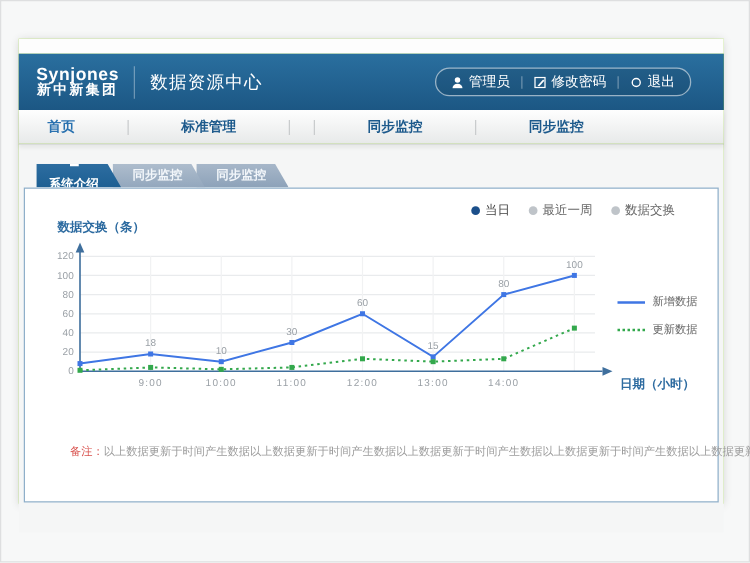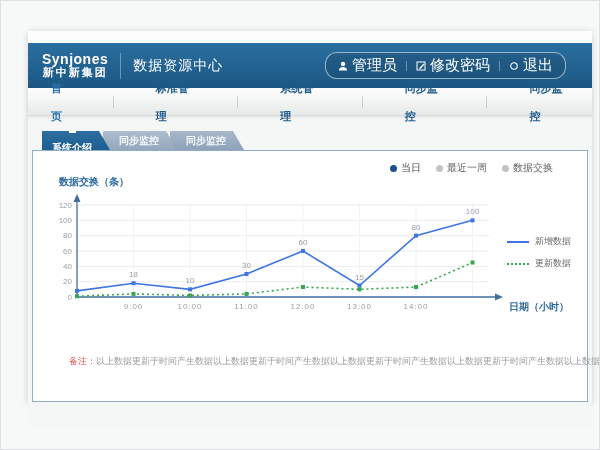--- a/index.html
+++ b/index.html
@@ -4,34 +4,34 @@
 <style>
   :root{
     --header-blue-top:#2a6f9f; --header-blue-bot:#1c5784;
     --nav-text:#1d5a8c; --panel-border:#8fafc9; --active-tab:#1d5f93;
     --radio-selected:#1b4f8a; --footnote-red:#d9534f;
   }
   *{margin:0;padding:0;box-sizing:border-box;}
   html,body{width:600px;height:450px;overflow:hidden;}
   body{font-family:"Liberation Sans","DejaVu Sans",sans-serif;background:#f7f8f8;
        box-shadow:inset 0 0 0 1px #dedfe0;position:relative;}
-  .window{position:absolute;left:28px;top:31px;width:564px;height:372px;
+  .window{position:absolute;left:15px;top:31px;width:564px;height:372px;
           background:#84cc16;box-shadow:0 1px 7px rgba(0,0,0,.16);}
   .window-top{height:12px;background:#fdfdfd;}
   
   .header{height:45px;background:linear-gradient(180deg,var(--header-blue-top),var(--header-blue-bot));
           display:flex;align-items:center;color:#fff;}
   .logo{margin-left:14px;text-align:center;line-height:1.05;cursor:pointer;}
   .logo .brand{font-size:14px;font-weight:bold;letter-spacing:.5px;}
   .logo .company{font-size:11px;font-weight:bold;letter-spacing:2px;}
   .hdr-div{width:1px;height:26px;background:rgba(255,255,255,.35);margin:0 12px;}
   .app-title{font-size:14px;letter-spacing:1px;}
   .user-pill{margin-left:auto;margin-right:26px;display:flex;align-items:center;gap:9px;
              border:1px solid rgba(255,255,255,.55);border-radius:12px;padding:3px 12px;
-             background:rgba(0,0,0,.10);font-size:15px;}
+             background:rgba(0,0,0,.10);font-size:11px;}
   .user-pill .item{display:flex;align-items:center;gap:4px;cursor:pointer;white-space:nowrap;}
   .pill-div{width:1px;height:10px;background:rgba(255,255,255,.35);}
   .pill-ico{width:10px;height:10px;display:inline-block;}
   
   .nav{height:28px;background:linear-gradient(180deg,#fefefe,#e7e9e9);
        border-bottom:1px solid #d9dbdb;box-shadow:0 2px 3px rgba(0,0,0,.06);
        display:flex;align-items:center;position:relative;z-index:2;gap:19px;}
   .nav-item{padding:0 23px;font-size:11px;font-weight:bold;color:var(--nav-text);
             cursor:pointer;line-height:28px;}
   .nav-item.active{color:#2a72b0;}
@@ -103,21 +103,20 @@
         <span>退出</span>
       </div>
     </div>
   </div>
 
   <div class="nav">
     <div class="nav-item active">首页</div>
     <div class="nav-div"></div>
     <div class="nav-item">标准管理</div>
     <div class="nav-div"></div>
-    <div class="nav-item">系统管理</div>
     <div class="nav-div"></div>
     <div class="nav-item">同步监控</div>
     <div class="nav-div"></div>
     <div class="nav-item">同步监控</div>
   </div>
 
   <div class="content">
     <div class="tabs">
       <div class="tab active">
         <span class="doc-ico"></span>

